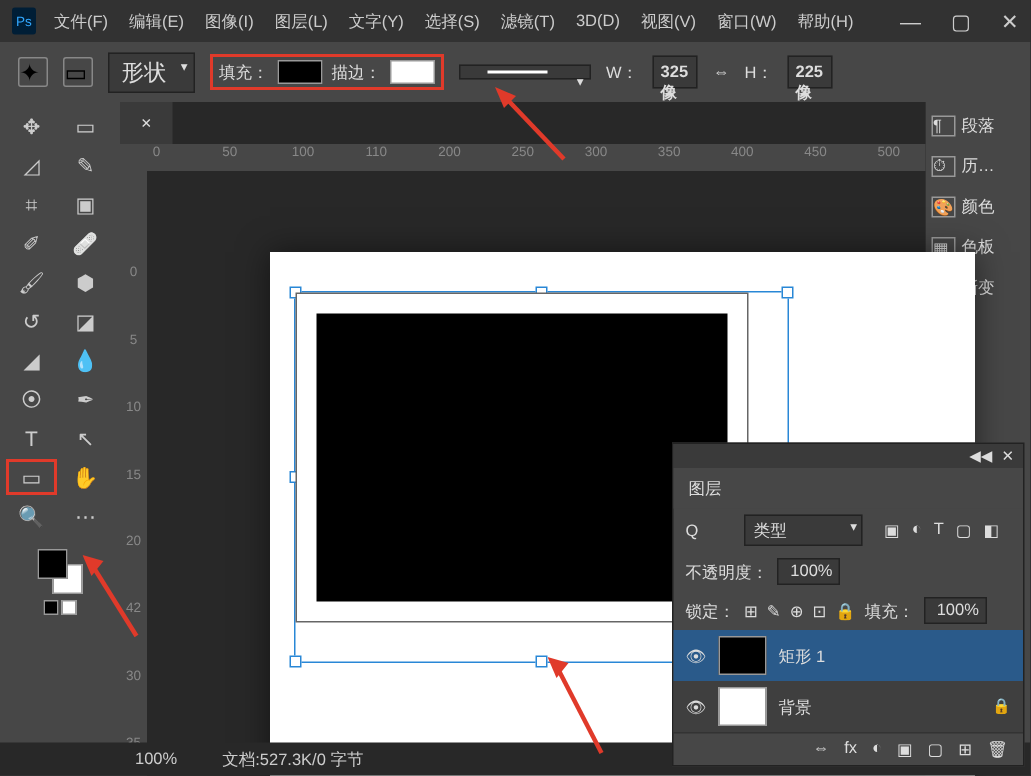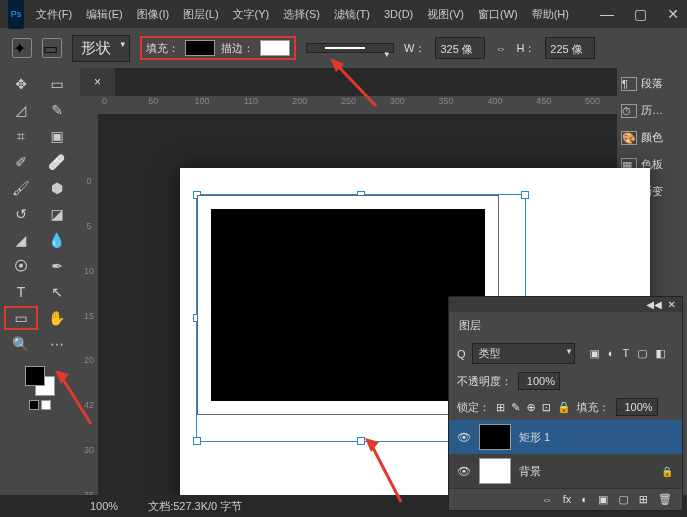--- a/index.html
+++ b/index.html
@@ -1,32 +1,32 @@
 <!DOCTYPE html>
 <html><head>
 <meta charset="utf-8">
 <style>
 * { margin: 0; padding: 0; box-sizing: border-box; font-family: "Microsoft YaHei", sans-serif; }
 body { background: #323232; width: 687px; height: 517px; overflow: hidden; position: relative; }
 .title-bar { height: 28px; background: #323232; display: flex; align-items: center; padding: 0 8px; color: #ccc; font-size: 11px; }
-.ps-logo { width: 16px; height: 30px; background: #001e36; border-radius: 2px; display: flex; align-items: center; justify-content: center; color: #31a8ff; font-size: 9px; font-weight: normal; margin-right: 12px; text-align: center; }
+.ps-logo { width: 16px; height: 18px; background: #001e36; border-radius: 2px; display: flex; align-items: center; justify-content: center; color: #31a8ff; font-size: 9px; font-weight: normal; margin-right: 12px; text-align: center; }
 .menu-item { margin-right: 14px; cursor: default; }
 .window-controls { margin-left: auto; display: flex; gap: 20px; }
 .window-controls span { cursor: default; font-size: 14px; }
 .options-bar { height: 40px; background: #474747; display: flex; align-items: center; padding: 0 12px; gap: 10px; }
 .opt-icon { width: 20px; height: 20px; border: 1px solid #888; border-radius: 2px; }
 .dropdown { background: #3a3a3a; border: 1px solid #222; color: #ddd; font-size: 15px; padding: 3px 18px 3px 8px; position: relative; }
 .dropdown::after { content: "▾"; position: absolute; right: 4px; font-size: 9px; }
 .red-highlight { border: 2px solid #e03a2a; padding: 2px 4px; display: flex; align-items: center; gap: 6px; }
 .label { color: #ddd; font-size: 11px; }
 .swatch { width: 30px; height: 16px; border: 1px solid #999; }
 .swatch.black { background: #000; }
 .swatch.white { background: #fff; }
 .stroke-style { width: 40px; height: 2px; background: #fff; margin: 0 10px; }
-.wh-input { width: 50px; height: 22px; background: #3a3a3a; border: 1px solid #222; color: #ddd; font-size: 11px; padding: 4px 4px; }
+.wh-input { width: 30px; height: 22px; background: #3a3a3a; border: 1px solid #222; color: #ddd; font-size: 11px; padding: 4px 4px; font-weight: bold; }
 .main-area { display: flex; height: calc(100% - 68px); }
 .toolbar { width: 80px; background: #474747; padding: 4px; display: flex; flex-wrap: wrap; gap: 2px; align-content: flex-start; }
 .tool { width: 34px; height: 24px; display: flex; align-items: center; justify-content: center; color: #ccc; font-size: 14px; cursor: default; }
 .tool.red-box { border: 2px solid #e03a2a; }
 .colors { margin-top: 8px; width: 100%; display: flex; flex-direction: column; align-items: center; }
 .fg-bg { position: relative; width: 30px; height: 30px; }
 .fg-bg .fg { position: absolute; top: 0; left: 0; width: 20px; height: 20px; background: #000; border: 1px solid #999; }
 .fg-bg .bg { position: absolute; bottom: 0; right: 0; width: 20px; height: 20px; background: #fff; border: 1px solid #999; }
 .mini-swatches { display: flex; gap: 2px; margin-top: 4px; }
 .mini-swatches div { width: 10px; height: 10px; border: 1px solid #999; }
@@ -50,21 +50,21 @@
 .rp-item .ic { width: 16px; height: 14px; border: 1px solid #999; }
 .status-bar { position: absolute; bottom: 0; left: 0; right: 0; height: 22px; background: #282828; display: flex; align-items: center; padding: 0 90px; gap: 30px; color: #ccc; font-size: 11px; }
 .red-arrow { position: absolute; pointer-events: none; z-index: 50; }
 .red-arrow.a1 { left: 330px; top: 58px; }
 .red-arrow.a2 { left: 55px; top: 370px; }
 .red-arrow.a3 { left: 365px; top: 438px; }
 .layers-panel { position: absolute; right: 4px; bottom: 6px; width: 235px; background: #474747; border: 1px solid #222; z-index: 40; font-size: 11px; color: #ddd; }
 .lp-hdr { background: #3a3a3a; padding: 2px 6px; display: flex; justify-content: flex-end; font-size: 10px; }
 .lp-tab { padding: 6px 10px; background: #474747; }
 .lp-row { display: flex; align-items: center; gap: 6px; padding: 4px 8px; }
-.lp-row .sel { background: #3a3a3a; border: 1px solid #222; padding: 2px 14px 2px 6px; position: relative; flex: 1; }
+.lp-row .sel { background: #3a3a3a; border: 1px solid #222; padding: 2px 14px 2px 6px; position: relative; flex: 1; margin-left: 24px; }
 .lp-row .sel::after { content: "▾"; position: absolute; right: 3px; font-size: 9px; }
 .lp-row .num { width: 42px; background: #3a3a3a; border: 1px solid #222; padding: 2px 4px; text-align: right; }
 .lp-icons { display: flex; gap: 8px; padding: 0 8px; }
 .lp-icons span { font-size: 11px; }
 .lp-layer { display: flex; align-items: center; gap: 8px; padding: 4px 8px; background: #3f3f3f; }
 .lp-layer.active { background: #2a5a8a; }
 .lp-layer .vis { width: 14px; }
 .lp-layer .thumb { width: 32px; height: 26px; background: #000; border: 1px solid #999; }
 .lp-layer .thumb.bg-layer { background: #fff; }
 .lp-layer .lock { margin-left: auto; font-size: 10px; }

